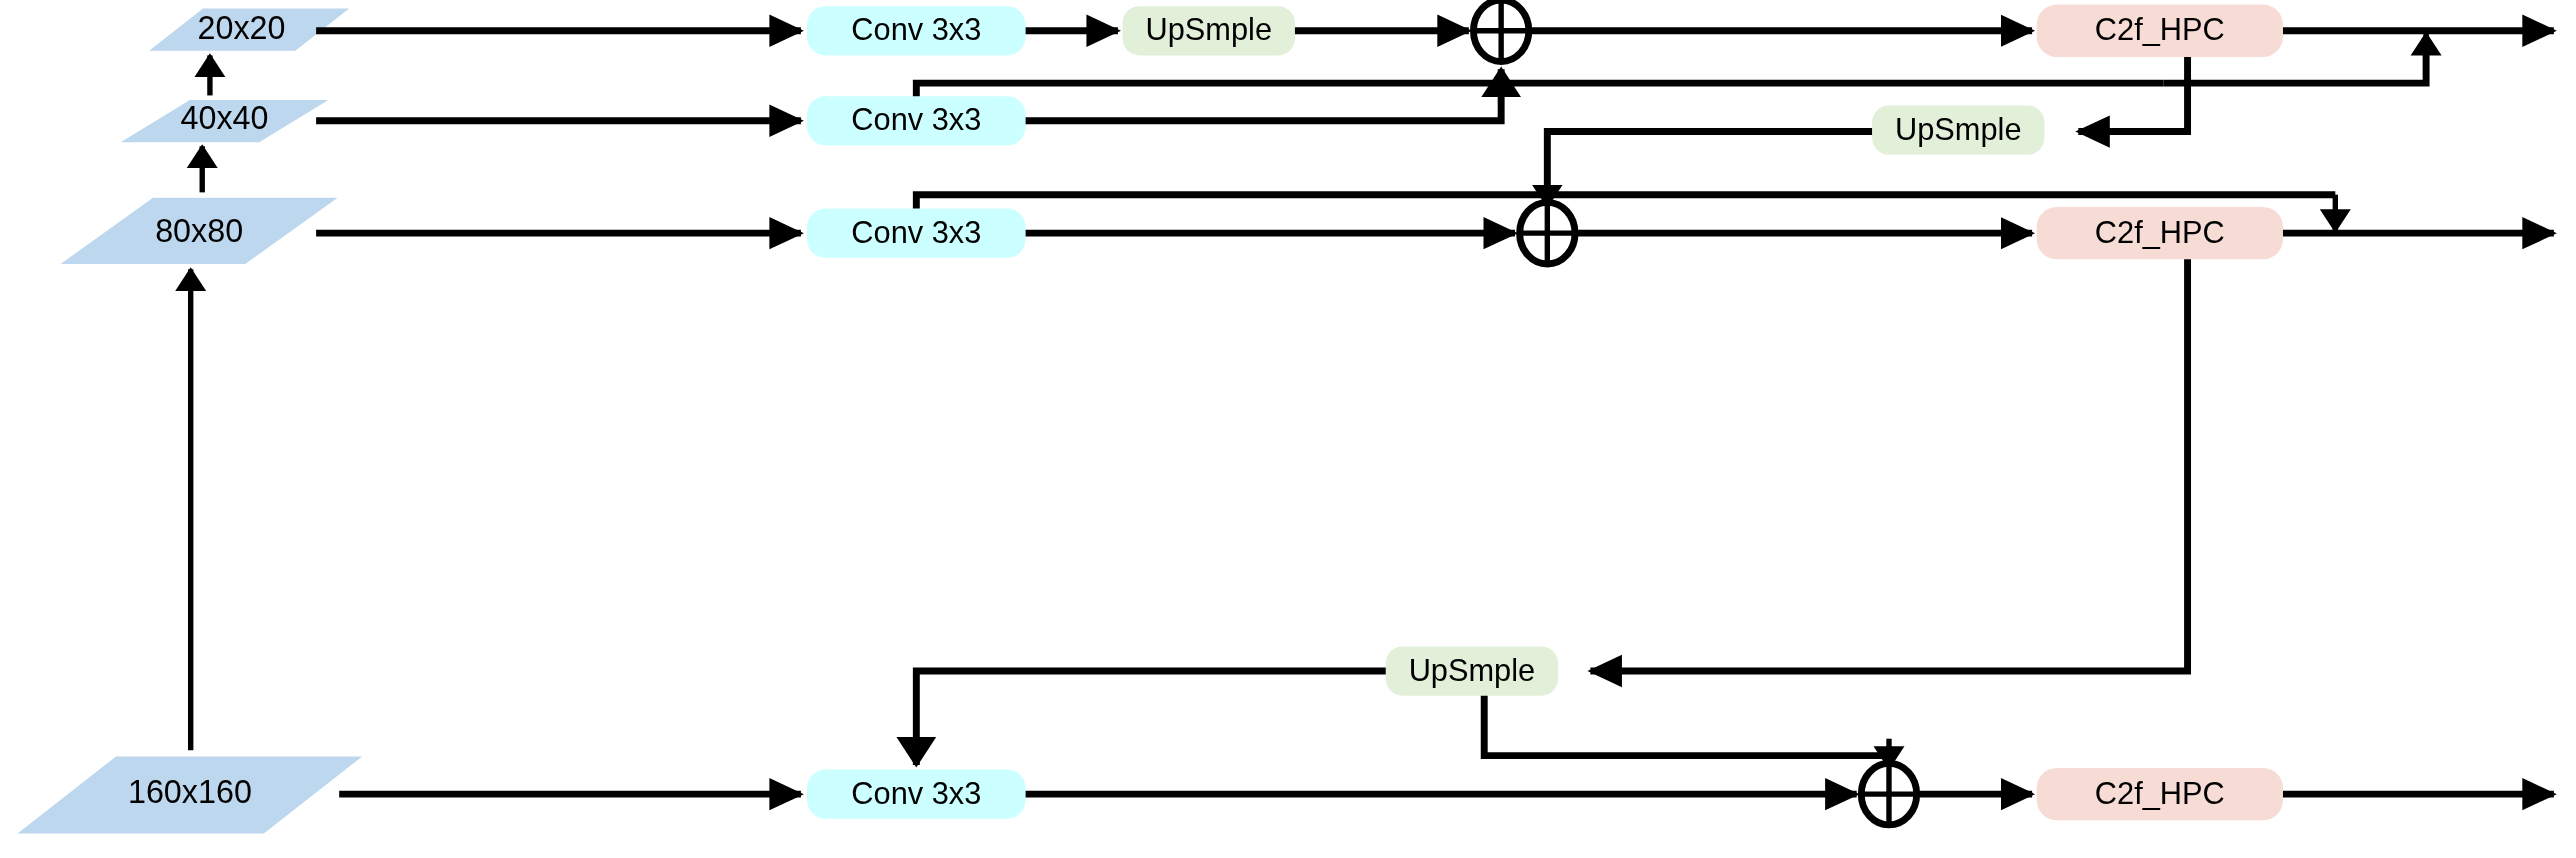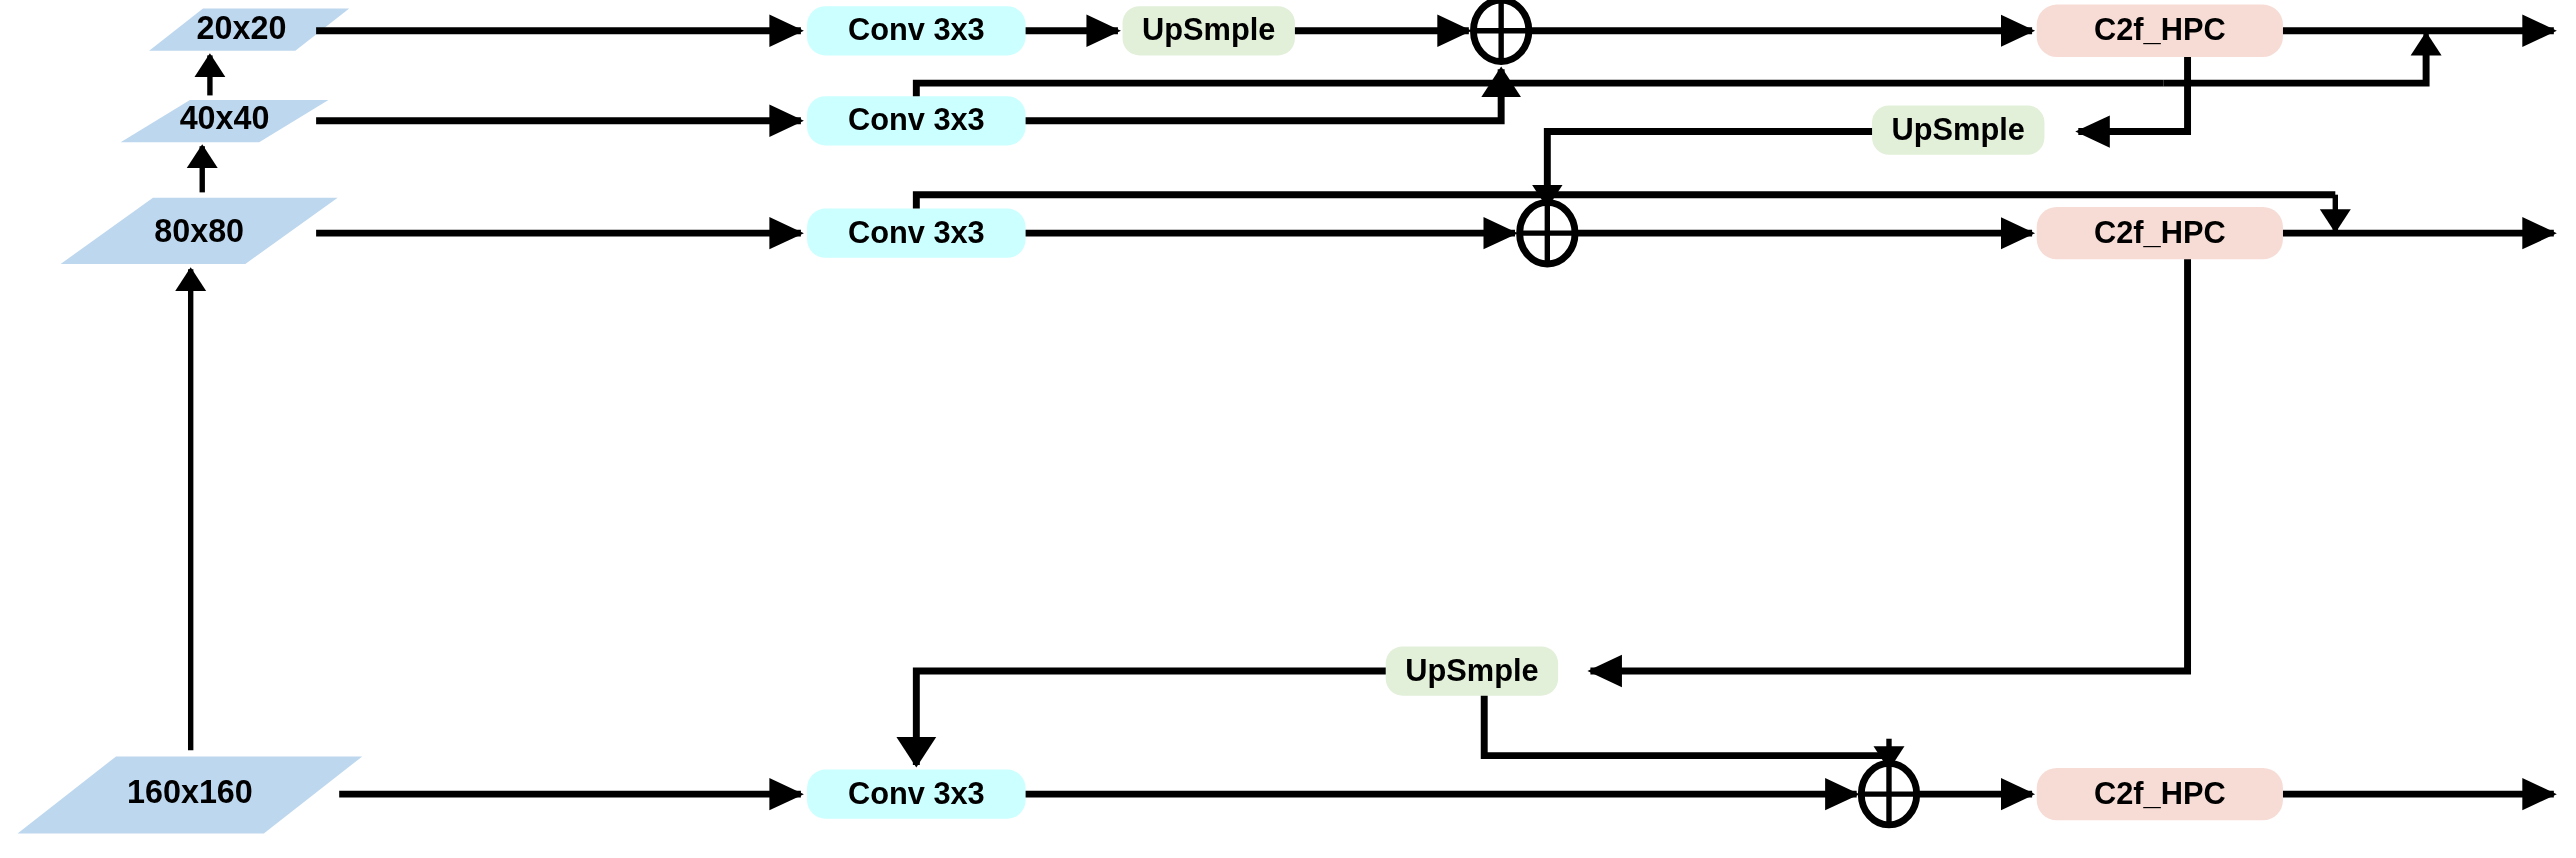--- a/index.html
+++ b/index.html
@@ -9,21 +9,20 @@
   }
   body {
     font-family: "Liberation Sans", sans-serif;
   }
   #canvas {
     position: relative;
     width: 2557px;
     height: 858px;
     background: #ffffff;
     overflow: hidden;
-    font-weight: bold;
   }
   #diagram-svg {
     position: absolute;
     left: 0;
     top: 0;
     width: 2576px;
     height: 858px;
   }
   .node-label {
     font-family: "Liberation Sans", sans-serif;

